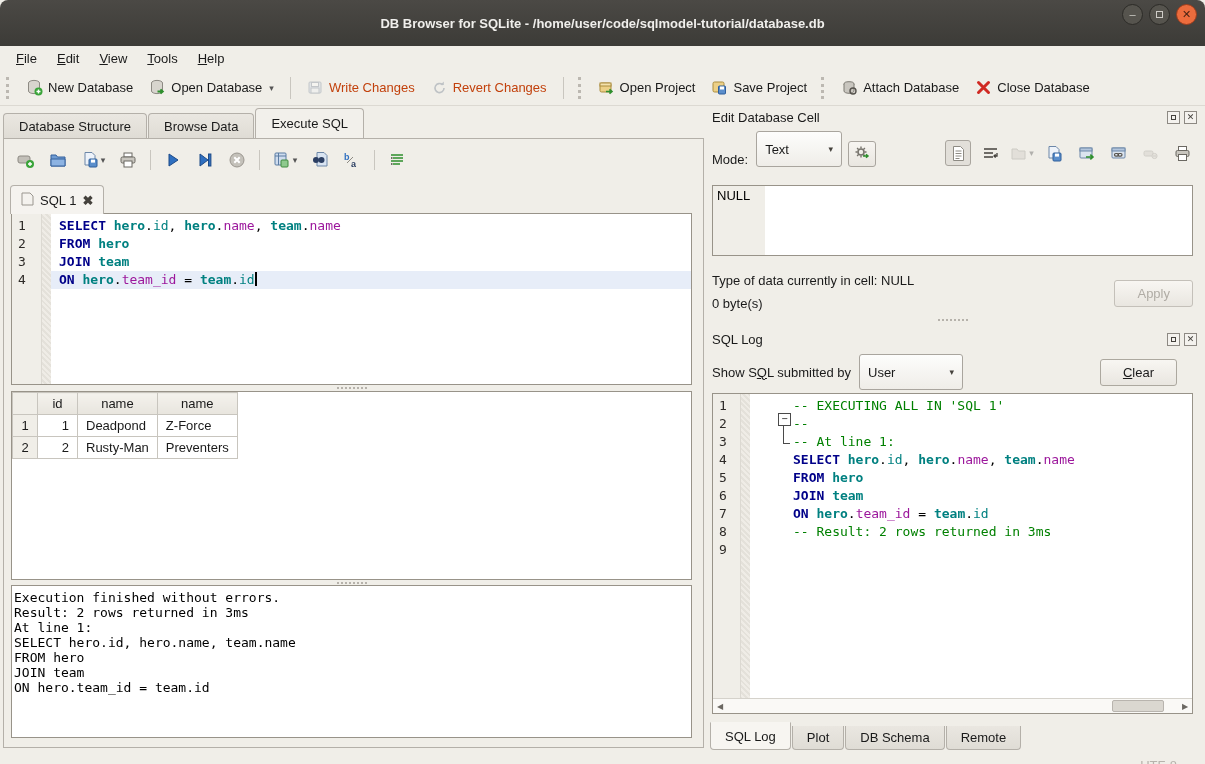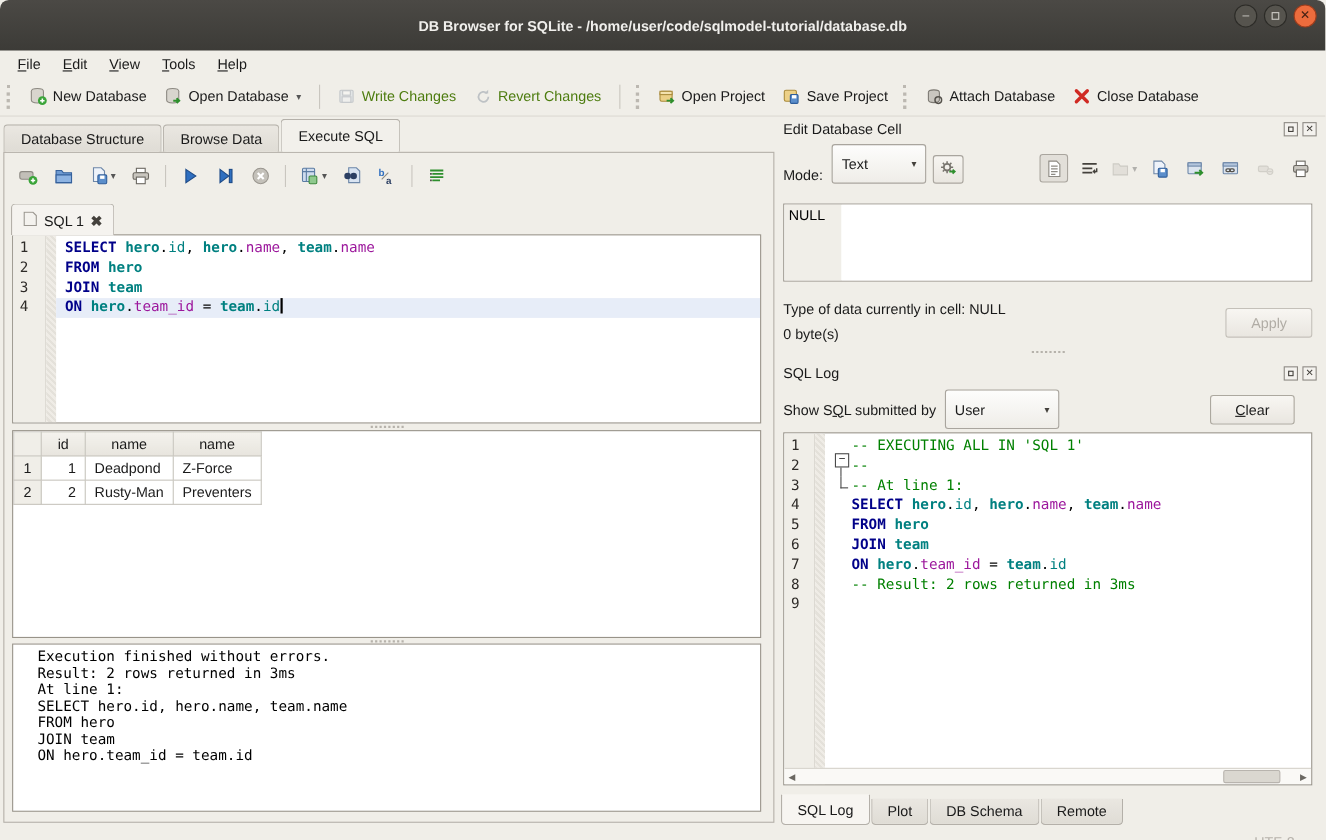--- a/index.html
+++ b/index.html
@@ -25,21 +25,21 @@
   .wbtn.close { background:#ec6c3d; border-color:#9c3c1c; color:#4a2314; }
   .wbtn .sq { width:7px; height:7px; border:1.5px solid #cfcdc8; display:block; }
   
   .menubar { height:24px; display:flex; align-items:center; padding-left:6px; background:#F0EEE8; }
   .menu-item { padding:3px 10px; cursor:default; }
   
   .toolbar { height:36px; display:flex; align-items:center; background:#F0EEE8; border-bottom:1px solid #dcd9d2; }
   .thandle { width:8px; height:22px; border-left:3px dotted #bcb8b1; margin:0 4px 0 6px; }
   .tsep { width:1px; height:22px; background:#c9c6bf; margin:0 8px; }
   .tbtn { display:flex; align-items:center; gap:5px; padding:4px 8px; border-radius:3px; white-space:nowrap; }
-  .tbtn.disabled { color:#4d7c0f; }
+  .tbtn.disabled { color:#c2410c; }
   .tbtn.disabled svg { opacity:.38; }
   .caret { font-size:9px; color:#555; margin-left:2px; }
   .ic { width:17px; height:17px; display:block; }
   .ic-s { width:18px; height:18px; display:block; }
   
   .workspace { position:relative; height:645px; }
   
   .panel-left { position:absolute; left:0; top:0; width:706px; height:645px; }
   .tabbar { position:absolute; left:3px; top:2px; height:30px; display:flex; align-items:flex-end; z-index:3; }
   .tab {
@@ -102,21 +102,21 @@
   table.results { border-collapse:collapse; font-size:13px; }
   table.results th, table.results td { border:1px solid #c8c5be; padding:2px 8px; height:22px; }
   table.results thead th { background:linear-gradient(#F4F2ED,#E8E5DE); font-weight:normal; padding:1px 12px; }
   table.results tbody th { background:#F0EEE8; font-weight:normal; width:22px; padding:2px 6px; }
   table.results td.num { text-align:right; width:40px; }
   table.results td { background:#fff; }
   table.results thead th.corner { background:#F0EEE8; width:22px; }
   
   .message-frame {
     position:absolute; left:7px; top:446px; right:11px; bottom:9px;
-    border:1px solid #989389; background:#fff; padding:4px 22px; overflow:hidden;
+    border:1px solid #989389; background:#fff; padding:4px 2px; overflow:hidden;
   }
   .message-frame pre { margin:0; font-family:"DejaVu Sans Mono", monospace; font-size:13px; line-height:15px; color:#000; }
   
   .panel-right { position:absolute; left:710px; right:8px; top:0; bottom:0; }
   .dock-hdr { position:absolute; left:2px; right:0; height:18px; display:flex; align-items:center; }
   .dock-hdr .dtitle { flex:1; font-size:13px; color:#1a1a1a; }
   .dockbtn { width:13px; height:13px; border:1px solid #8d8983; margin-left:4px; display:flex; align-items:center; justify-content:center; font-size:9px; color:#44413c; background:#f4f2ee; }
   .dockbtn .flo { width:5px; height:5px; border:1px solid #44413c; }
   .mode-row { position:absolute; left:2px; right:0; top:33px; height:28px; display:flex; align-items:flex-end; }
   .select {
@@ -145,21 +145,21 @@
   .btn.disabled { color:#b0aca5; border-color:#c4c0b9; }
   .apply-btn { position:absolute; right:4px; top:174px; }
   .vsplit { position:absolute; left:2px; right:4px; top:211px; height:5px; display:flex; justify-content:center; align-items:center; }
   .filter-row { position:absolute; left:2px; right:20px; top:251px; height:30px; display:flex; align-items:center; }
   .clear-btn { position:absolute; right:0; }
   .log-frame {
     position:absolute; left:2px; right:4px; top:287px; height:321px;
     border:1px solid #989389; background:#fff; display:flex; overflow:hidden;
   }
   .log-frame .gutter-nums { width:28px; }
-  .log-frame .code-lines { padding-top:3px; }
+  .log-frame .code-lines { padding-top:3px;padding-left:19px; }
   .hscroll {
     position:absolute; left:0; right:0; bottom:0; height:15px; background:#FAF9F6;
     border-top:1px solid #d5d2cb; display:flex; align-items:center;
   }
   .harrow { width:14px; height:14px; display:flex; align-items:center; justify-content:center; font-size:8px; color:#6b6862; }
   .htrack { flex:1; position:relative; height:100%; }
   .hthumb { position:absolute; right:14px; width:52px; top:1px; bottom:1px; background:#DAD7D0; border:1px solid #b8b4ae; border-radius:2px; }
   .bottom-tabs { position:absolute; left:0; bottom:1px; height:28px; display:flex; align-items:flex-end; }
   .btab {
     height:24px; padding:0 14px; display:flex; align-items:center;

